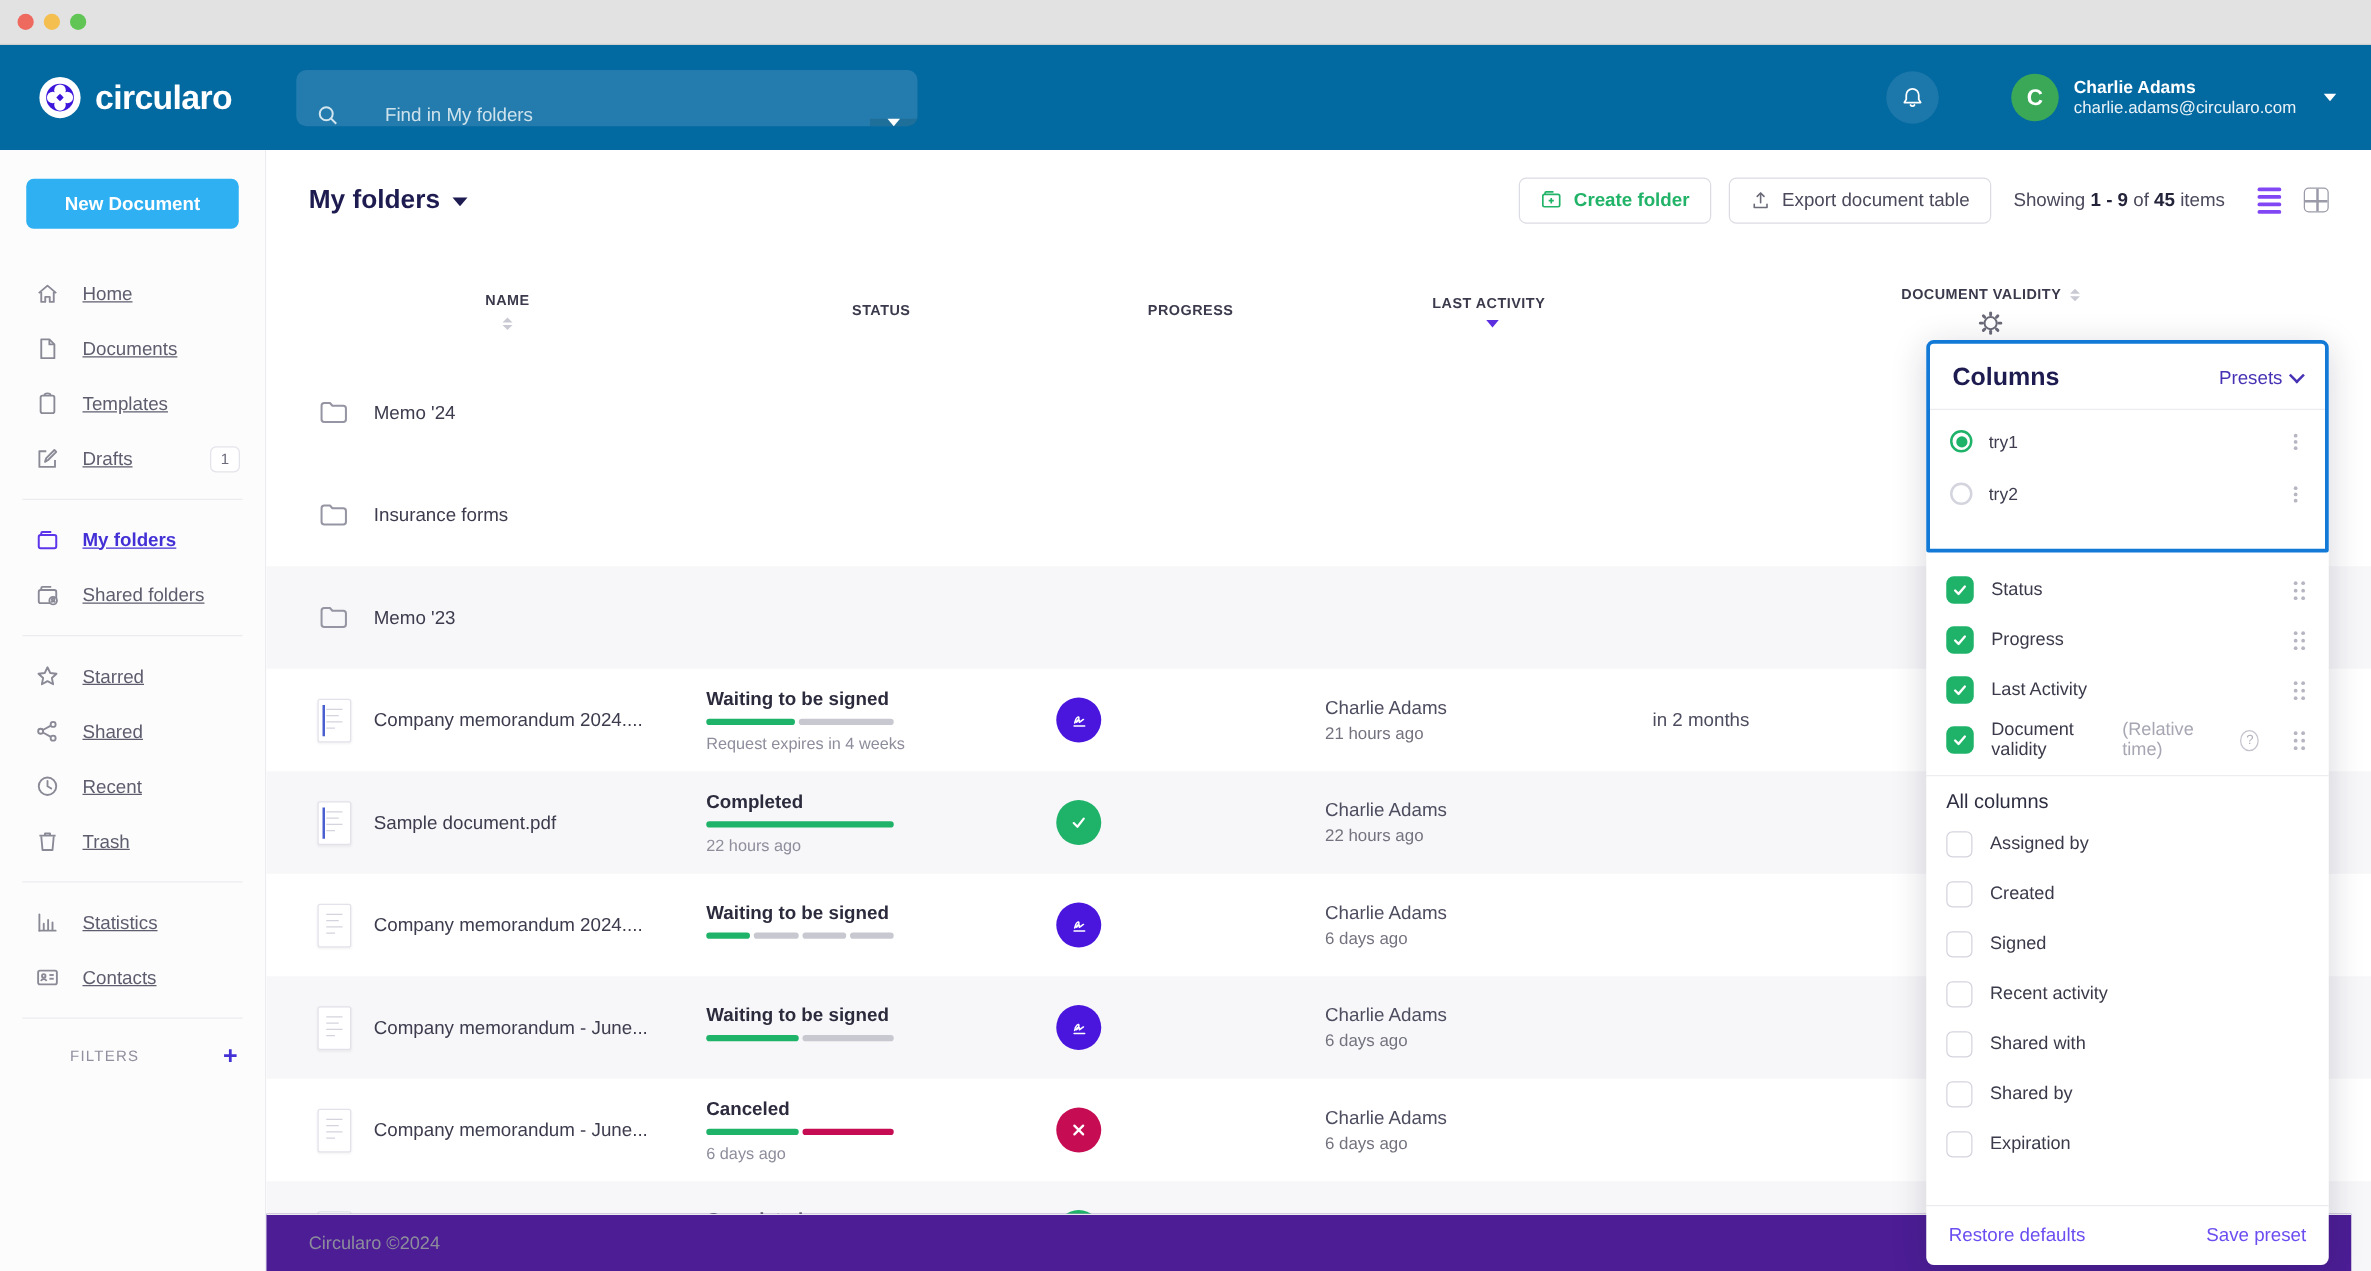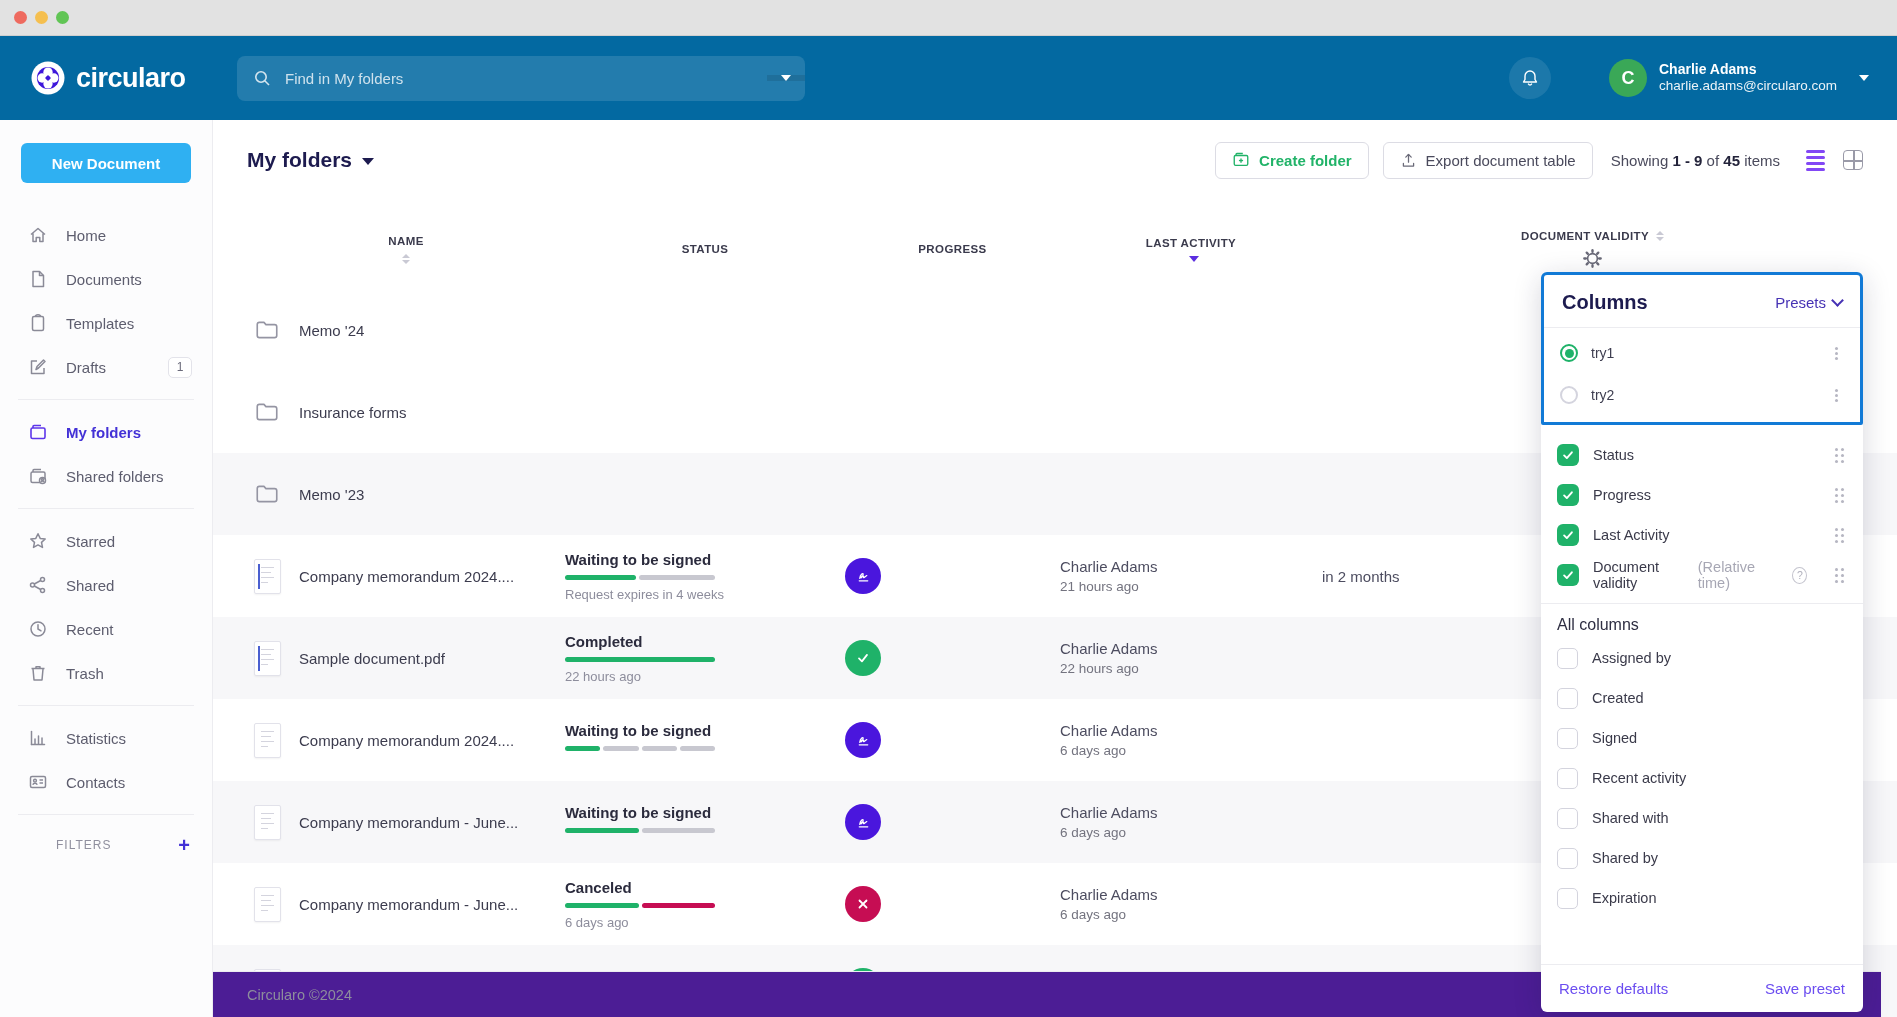--- a/index.html
+++ b/index.html
@@ -7,41 +7,41 @@
 
   
   .titlebar { height:36px; background:#e2e2e2; border-bottom:1px solid #cfcfcf; display:flex; align-items:center; padding-left:14px; gap:8px; }
   .tl-dot { width:13px; height:13px; border-radius:50%; }
   .tl-close{ background:#ee6a5f; } .tl-min{ background:#f5bf4f; } .tl-zoom{ background:#61c555; }
 
   
   .appheader { height:84px; background:#0369a1; display:flex; align-items:center; padding:0 28px 0 30px; }
   .brand { display:flex; align-items:center; gap:10px; width:185px; }
   .brand-name { color:#fff; font-size:27px; font-weight:bold; letter-spacing:-0.5px; }
-  .searchwrap { display:flex; align-items:center; width:568px; height:45px; margin-left:22px; border-radius:8px; overflow:hidden; background:rgba(255,255,255,0.13); }
+  .searchwrap { display:flex; align-items:flex-end; width:497px; height:45px; margin-left:22px; border-radius:8px; overflow:hidden; background:rgba(255,255,255,0.13);gap:23px; }
   .searchwrap .sicon { display:flex; align-items:center; padding:0 4px 0 16px; }
   .searchwrap input { flex:1; background:transparent; border:0; outline:none; color:#fff; font-size:15px; font-family:inherit; padding:0 10px; }
   .searchwrap input::placeholder { color:rgba(255,255,255,0.78); }
   .search-caret { width:38px; display:flex; align-items:center; justify-content:center; background:rgba(0,0,0,0.10); cursor:pointer; }
   .caret-down { width:0; height:0; border-left:5px solid transparent; border-right:5px solid transparent; border-top:6px solid #fff; }
   .hdr-spacer { flex:1; }
   .bell-wrap { width:42px; height:42px; border-radius:50%; background:rgba(255,255,255,0.10); display:flex; align-items:center; justify-content:center; margin-right:58px; cursor:pointer; }
   .userchip { display:flex; align-items:center; gap:12px; cursor:pointer; }
   .avatar { width:38px; height:38px; border-radius:50%; background:#3aa857; color:#fff; font-size:18px; font-weight:bold; display:flex; align-items:center; justify-content:center; }
   .uname { color:#fff; font-size:14px; font-weight:bold; line-height:1.25; }
   .uemail { color:rgba(255,255,255,0.92); font-size:13.5px; line-height:1.25; }
   .user-caret { margin-left:10px; }
 
   
   .bodywrap { display:flex; height:897px; }
   .sidebar { width:213px; background:#fcfcfd; border-right:1px solid #ececf0; padding-top:23px; flex-shrink:0; }
   .newdoc { display:block; width:170px; height:40px; margin:0 auto; background:#2fb0f2; color:#fff; border:0; border-radius:6px; font-size:15px; font-weight:bold; font-family:inherit; cursor:pointer; }
   .nav { margin-top:30px; }
   .nav-item { height:44px; display:flex; align-items:center; padding:0 20px 0 28px; gap:18px; font-size:15px; color:#5d5d6e; cursor:pointer; }
-  .nav-item .ni-label { flex:1; }
+  .nav-item .ni-label { flex:1;text-decoration:underline; }
   .nav-item.active { color:#4331d6; font-weight:bold; }
   .nav-item svg { flex-shrink:0; }
   .badge { min-width:24px; height:21px; border:1px solid #e3e3ea; background:#fff; border-radius:5px; font-size:12px; color:#6a6a7a; display:flex; align-items:center; justify-content:center; padding:0 5px; }
   .sdivider { height:1px; background:#ececf0; margin:10px 18px; }
   .filters-row { display:flex; align-items:center; padding:10px 22px 0 28px;margin-left:28px; }
   .filters-label { font-size:12px; letter-spacing:1px; color:#8f8f9e; flex:1; }
   .filters-add { color:#4331d6; font-size:20px; font-weight:bold; cursor:pointer; line-height:1; }
 
   
   .main { flex:1; position:relative; background:#fff; overflow:hidden; }
@@ -91,21 +91,21 @@
   .act-time { font-size:13.5px; color:#73737f; margin-top:4px; }
   .cell-validity { font-size:15px; color:#4d4d60; }
 
   
   .main-footer { position:absolute; left:0; right:16px; bottom:0; height:46px; background:#4c1d95; border-top:1px solid #ececf0; display:flex; align-items:center; padding:0 34px; z-index:5; }
   .copyright { font-size:14.5px; color:#8d8d9c; }
   .cut-frag { position:absolute; right:18px; bottom:14px; font-size:15px; color:#3c3c4e; }
 
   
   .colpanel { position:absolute; top:152px; right:34px; width:322px; height:740px; background:#fff; border-radius:6px; box-shadow:0 6px 28px rgba(30,30,60,0.18); z-index:10; display:flex; flex-direction:column; }
-  .bluebox { border:3px solid #127ad6; border-radius:6px 6px 2px 2px; padding-bottom:10px; }
+  .bluebox { border:3px solid #127ad6; border-radius:6px 6px 2px 2px; padding-bottom:27px; }
   .cp-head { display:flex; align-items:center; padding:16px 18px 13px 18px; }
   .cp-title { font-size:20px; font-weight:bold; color:#1d1b4f; flex:1; }
   .cp-presets { display:flex; align-items:center; gap:7px; font-size:15px; color:#4632b4; cursor:pointer; }
   .chev { width:9px; height:9px; border-right:2px solid #4632b4; border-bottom:2px solid #4632b4; transform:rotate(45deg); margin-top:-4px; }
   .cp-div { height:1px; background:#ececf0; }
   .preset-row { height:34px; display:flex; align-items:center; gap:13px; padding:0 16px; margin-top:8px; cursor:pointer; }
   .radio { width:18px; height:18px; border-radius:50%; border:2px solid #d4d4de; background:#fff; display:flex; align-items:center; justify-content:center; }
   .radio.sel { border-color:#1fb269; }
   .radio.sel i { width:9px; height:9px; border-radius:50%; background:#1fb269; }
   .preset-name { flex:1; font-size:14px; color:#3e3e50; }

